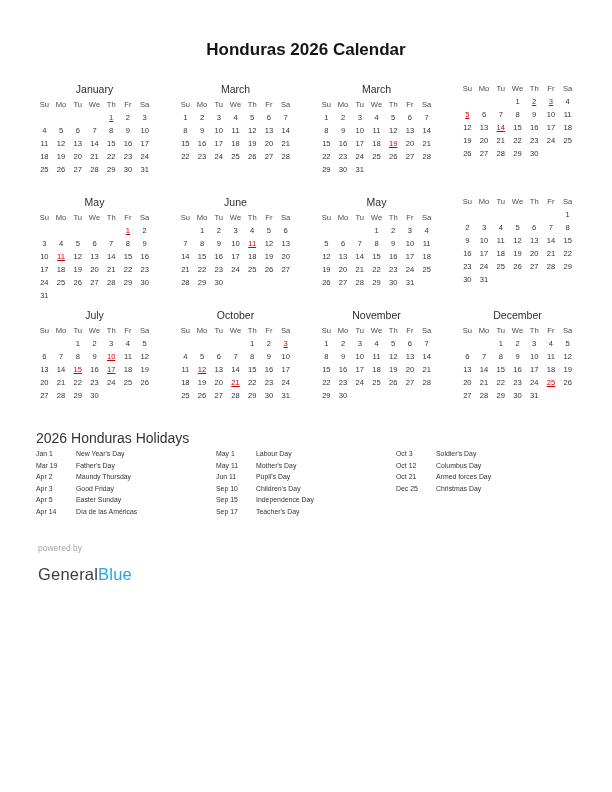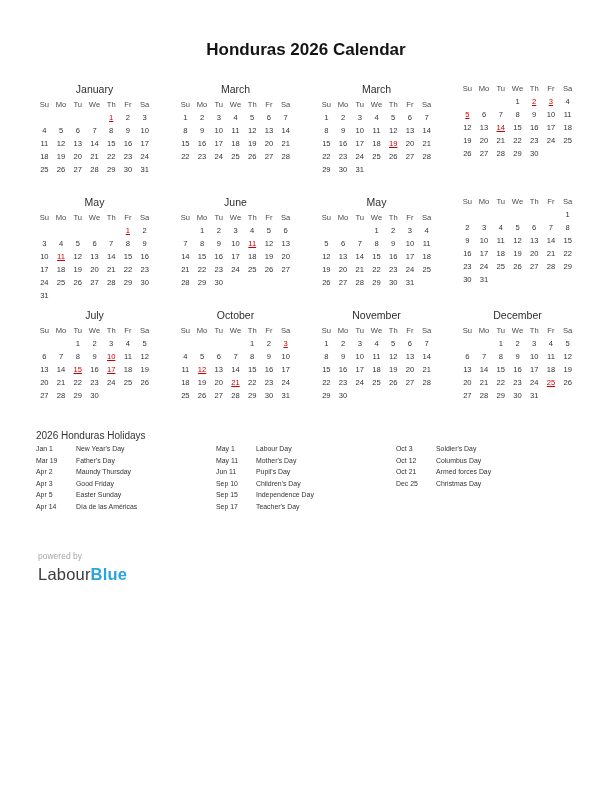--- a/index.html
+++ b/index.html
@@ -8,28 +8,28 @@
   .page { width: 612px; height: 632px; margin: 0 auto; background: #fff; position: relative; padding: 40px 36px 8px; overflow: hidden; }
   .title { text-align: center; font-size: 17px; font-weight: bold; color: #141414; margin-bottom: 22px; }
   .months-grid { display: grid; grid-template-columns: repeat(4, 1fr); column-gap: 24px; row-gap: 13px; }
   .month { height: 100px; }
   .month-name { text-align: center; font-size: 10.5px; color: #2e2e2e; height: 16px; line-height: 14px; }
   .week { display: grid; grid-template-columns: repeat(7, 1fr); }
   .cell { text-align: center; font-size: 7.6px; height: 13px; line-height: 13px; color: #333; }
   .dow { color: #4a4a4a; }
   .date.holiday { color: var(--holiday-color, #cc0000); text-decoration: underline; }
   .holidays { margin-top: 22px; }
-  .holidays-title { font-size: 10px; color: #333; margin-bottom: 2px; }
+  .holidays-title { font-size: 14px; color: #333; margin-bottom: 2px; }
   .holiday-cols { display: grid; grid-template-columns: repeat(3, 1fr); align-items: start; }
   .holiday-row { display: flex; font-size: 6.9px; color: #333; line-height: 11.6px; }
   .h-date { width: 40px; flex: none; }
   .footer { position: absolute; left: 38px; bottom: 48px; }
-  .powered-by { font-size: 8.5px; color: #a6a6a6; margin-bottom: 4px; }
+  .powered-by { font-size: 8.5px; color: #a6a6a6; margin-bottom: 12px; }
   .brand { font-size: 16.5px; color: #3c3c3c; letter-spacing: 0.2px; }
-  .brand .blue { color: var(--brand-blue, #2aa4dc); font-weight: bold; }
+  .brand .blue { color: var(--brand-blue, #2aa4dc); }
 </style>
 </head>
 <body>
 
 <div class="page">
 
   <div class="title">Honduras 2026 Calendar</div>
 
   <div class="months-grid" id="months-grid">
       <div class="month">
@@ -796,16 +796,16 @@
           <div class="holiday-row">
             <span class="h-date">Dec 25</span>
             <span class="h-name">Christmas Day</span>
           </div>
         </div>
       </div>
   </div>
 
   <div class="footer">
     <div class="powered-by">powered by</div>
-    <div class="brand"><span>Labour</span><span class="blue">Blue</span></div>
+    <div class="brand"><span>General</span><span class="blue">Blue</span></div>
   </div>
 
 </div>
 
 </body></html>

